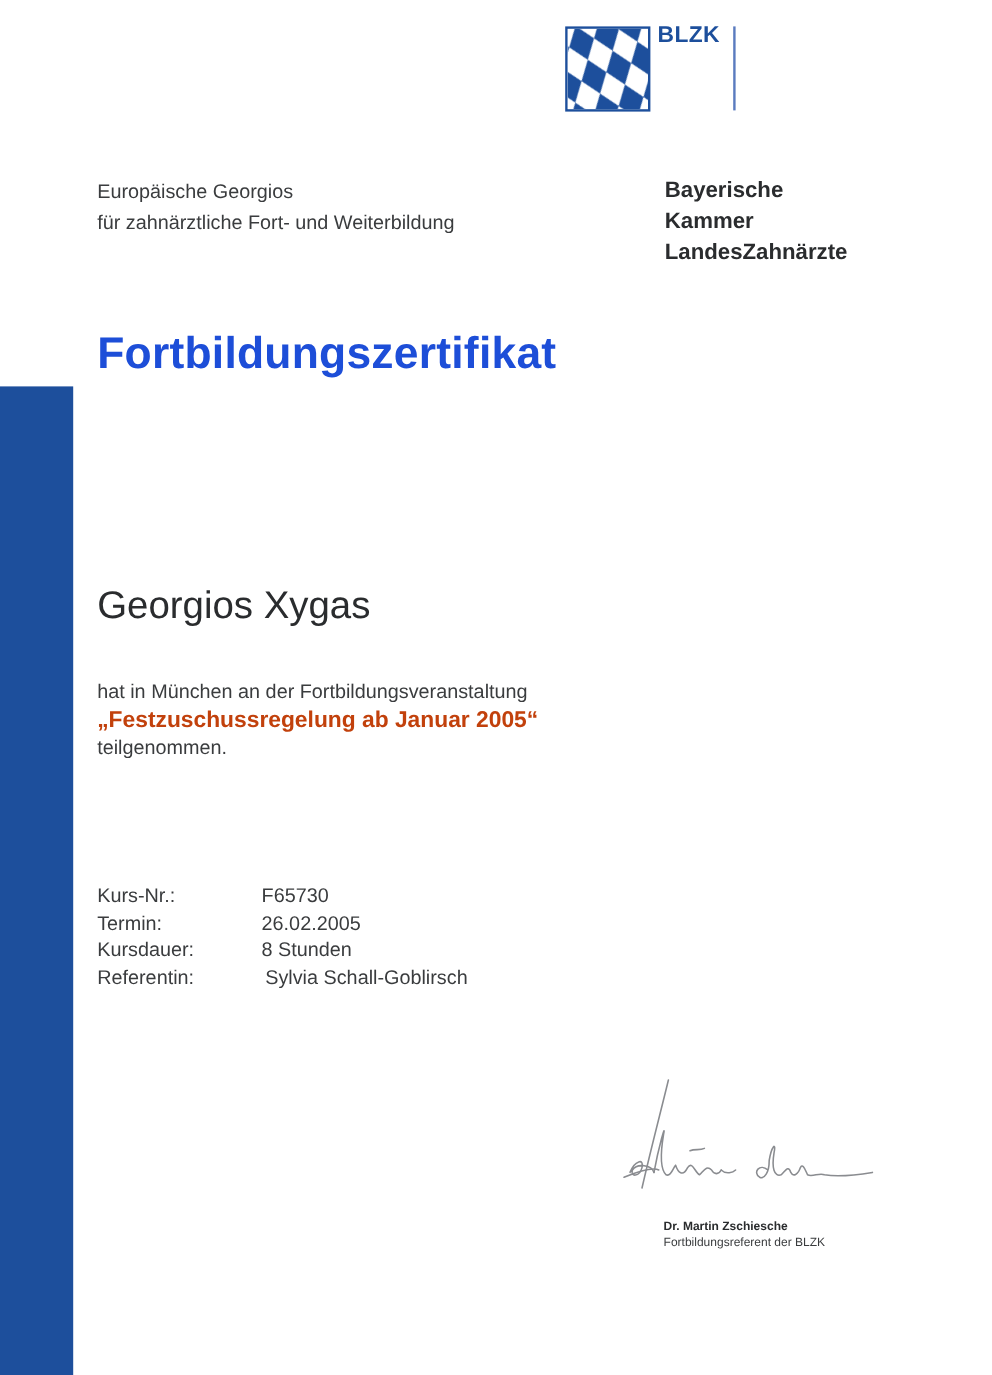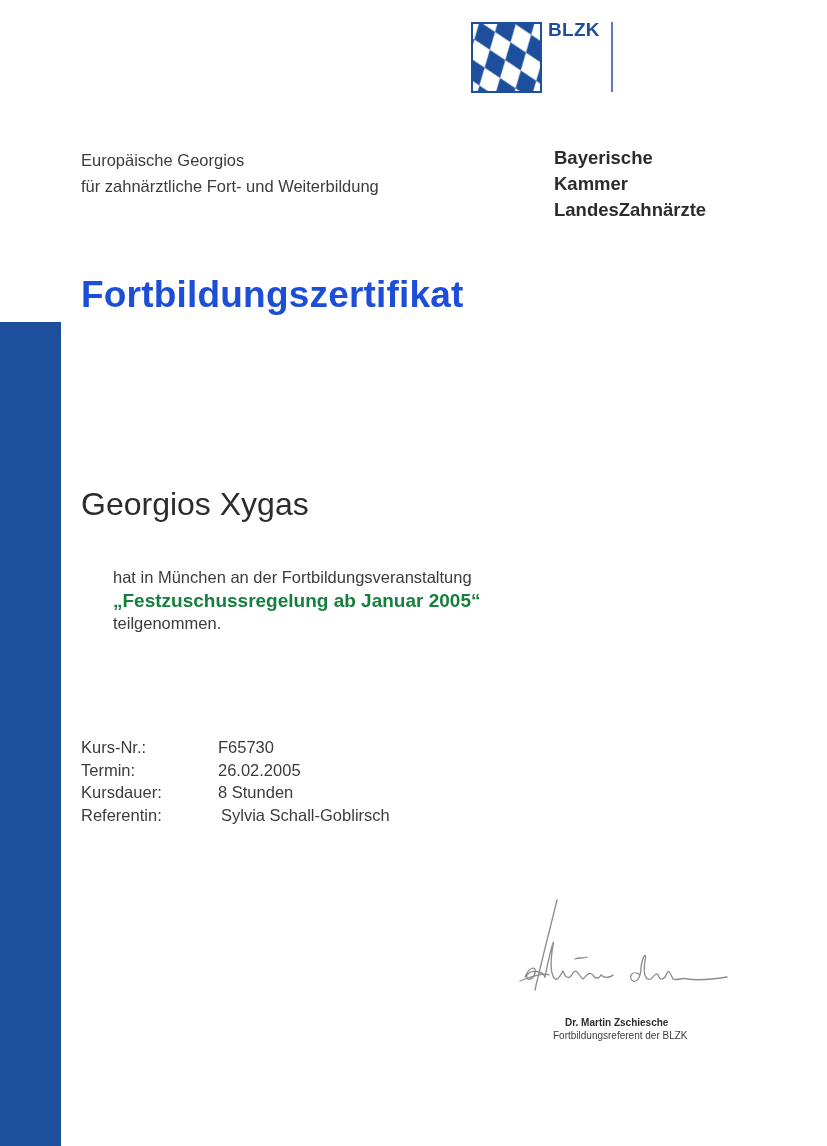--- a/index.html
+++ b/index.html
@@ -86,26 +86,25 @@
       color: #2a2c2e;
       margin-top: 12px;
     }
     .statement {
       position: absolute;
       left: 81px;
       top: 566px;
       font-size: 16.5px;
       line-height: 23px;
       color: #3a3c3e;
-      margin-left: 32px;
     }
     .statement .course-title {
       font-weight: bold;
       font-size: 19px;
-      color: #15803d;
+      color: #c2410c;
       display: block;
     }
     .details {
       position: absolute;
       left: 81px;
       top: 736px;
       font-size: 16.5px;
       line-height: 22.5px;
       color: #3a3c3e;
     }
@@ -129,21 +128,20 @@
       position: absolute;
       left: 553px;
       top: 1016px;
       font-size: 10px;
       line-height: 13px;
       color: #3a3c3e;
     }
     .signer .name {
       font-weight: bold;
       color: #2a2c2e;
-      margin-left: 12px;
     }
   </style>
 </head>
 <body>
 
 <div class="blue-band"></div>
 
 <div class="logo">
   <svg width="67" height="67" viewBox="0 0 67 67" xmlns="http://www.w3.org/2000/svg">
     <defs>

